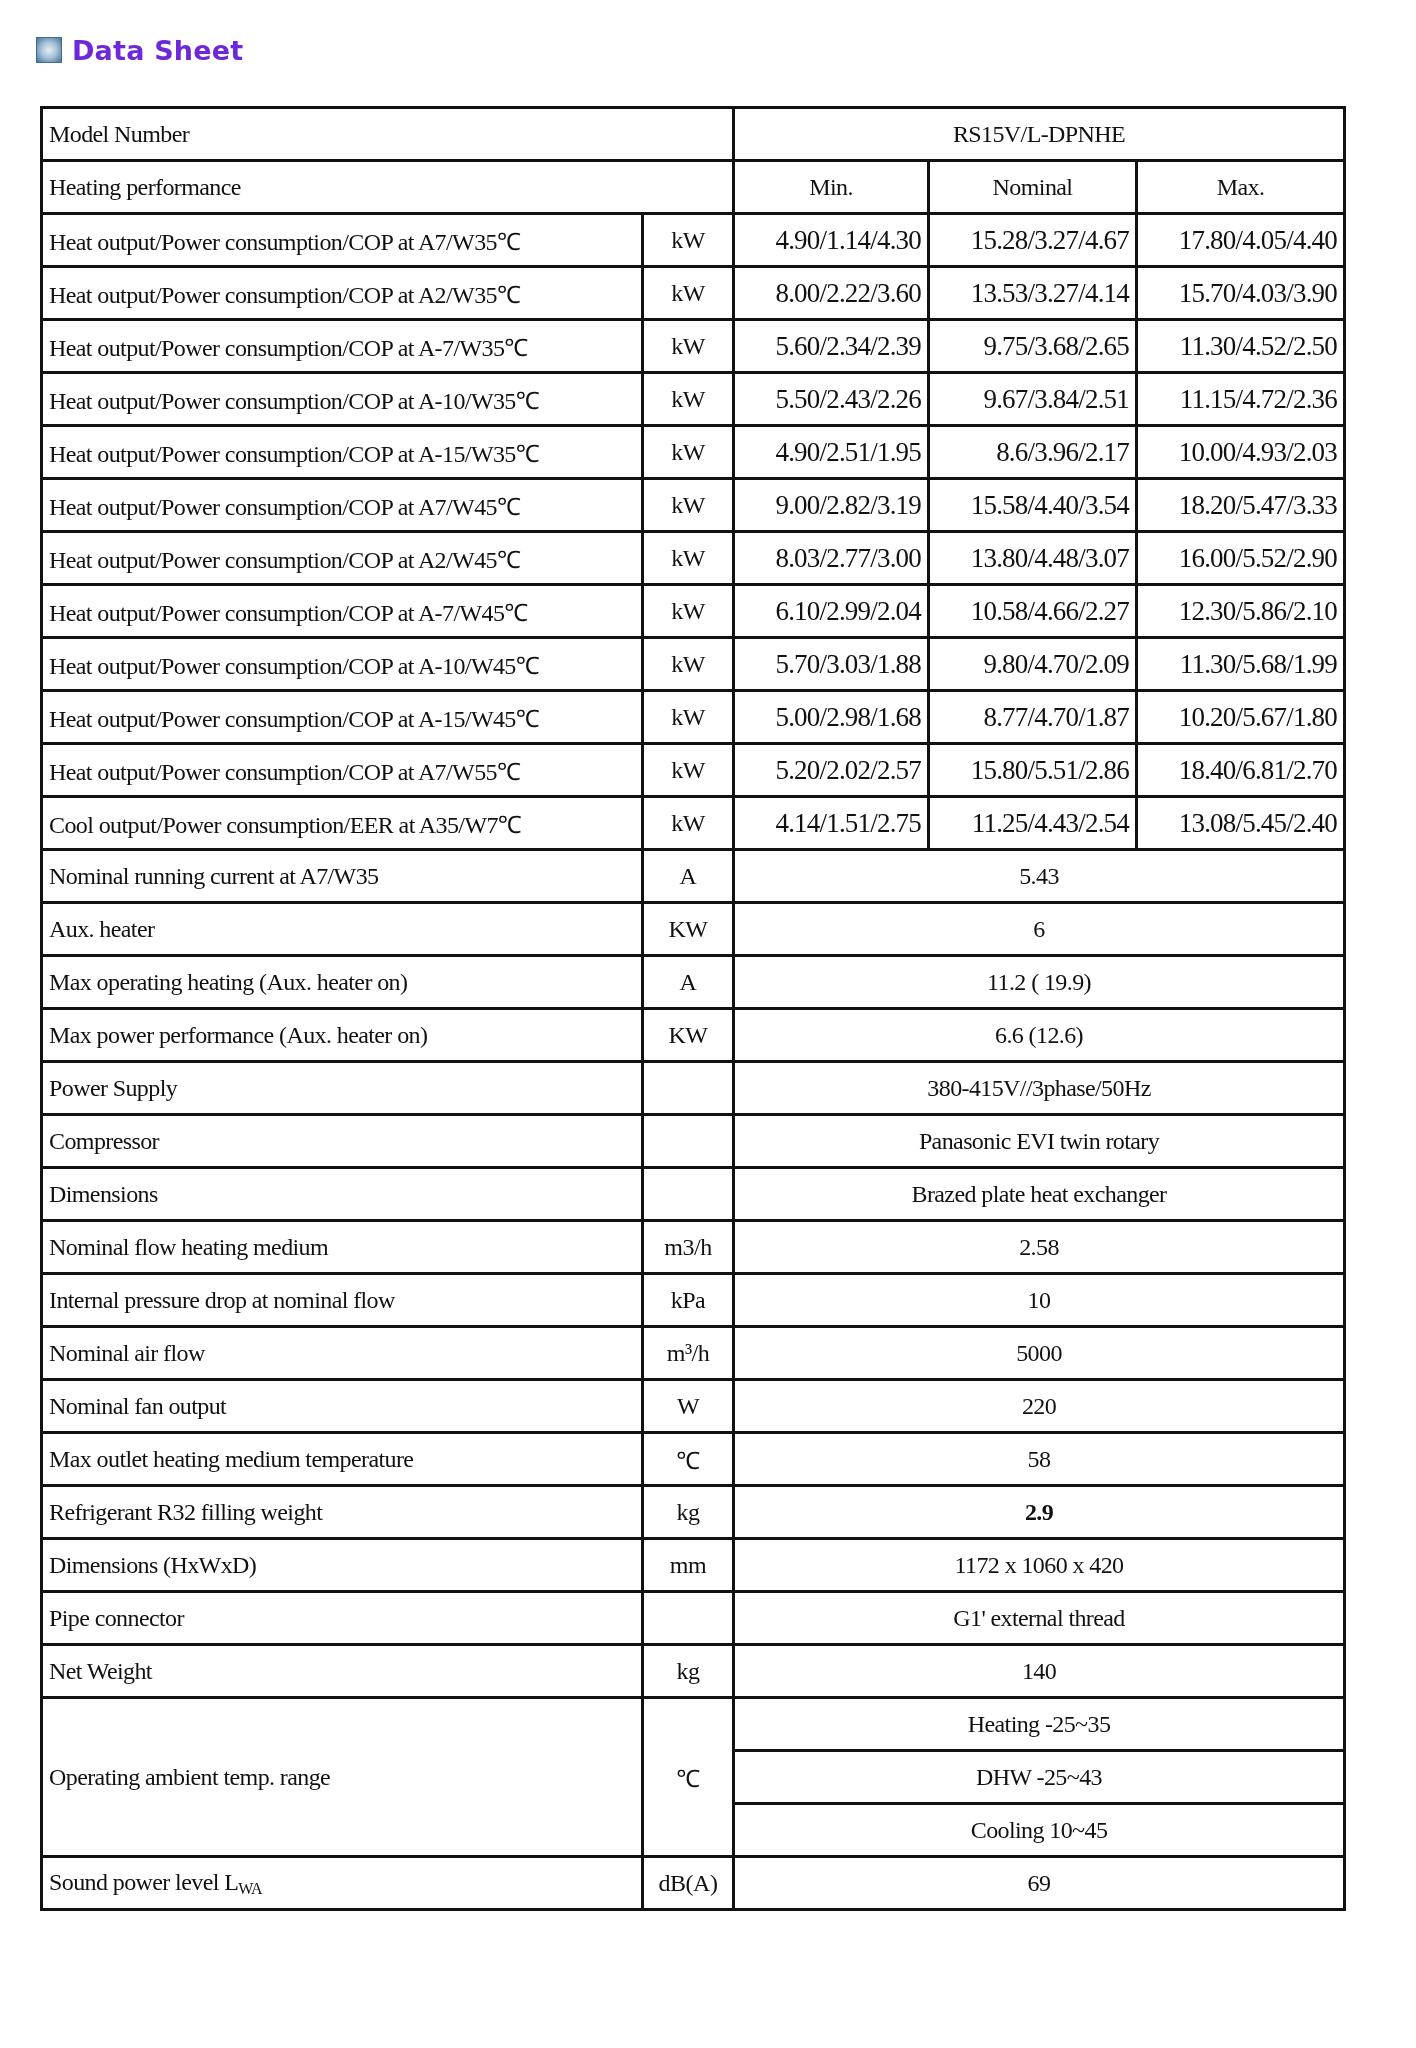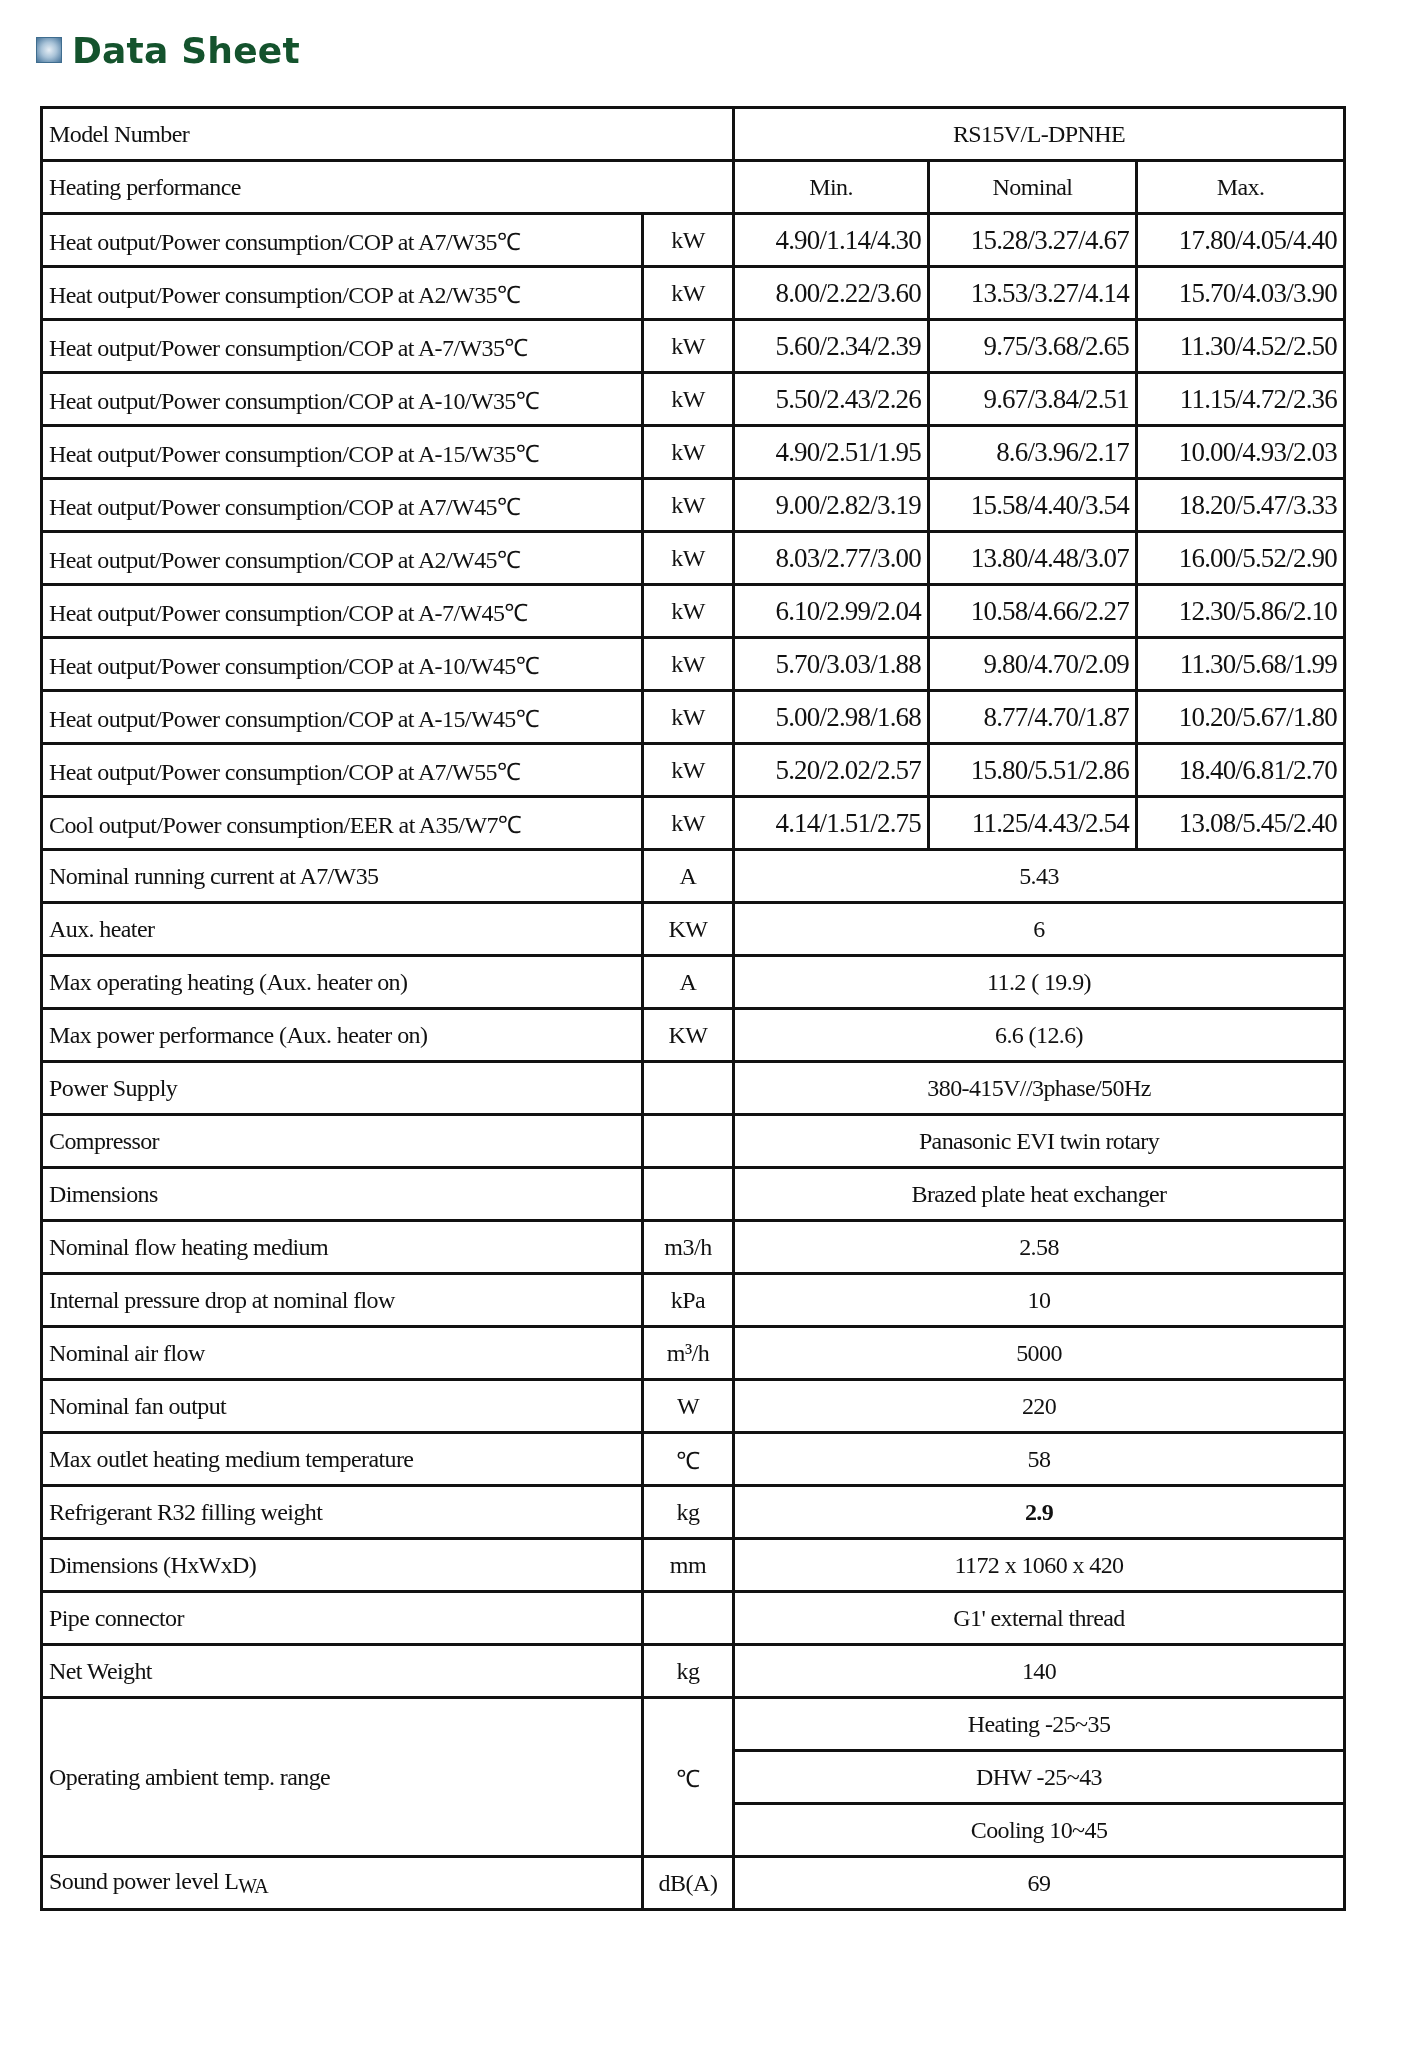--- a/index.html
+++ b/index.html
@@ -1,32 +1,32 @@
 <!DOCTYPE html>
 <html><head>
 <meta charset="utf-8">
 <style>
   html, body { margin: 0; padding: 0; background: #ffffff; }
   body { width: 1416px; height: 2048px; position: relative; overflow: hidden; }
   .header { position: absolute; left: 36px; top: 28px; height: 44px; display: flex; align-items: center; }
   .hdr-icon { width: 26px; height: 26px; box-sizing: border-box; border: 1px solid #3f6d8f;
     background: radial-gradient(circle at 50% 50%, #e6eef5 0%, #a9c3d8 45%, #5f88aa 85%, #4a7597 100%);
     margin-right: 10px; }
-  .hdr-title { font-family: "DejaVu Sans", sans-serif; font-weight: bold; font-size: 36px; color: #14532d; letter-spacing: 0.2px; }
+  .hdr-title { font-family: "DejaVu Sans", sans-serif; font-weight: bold; font-size: 27px; color: #6d28d9; letter-spacing: 0.2px; }
 
   table.ds { position: absolute; left: 40px; top: 106px; width: 1303px; border-collapse: collapse;
     font-family: "Liberation Serif", serif; color: #111; table-layout: fixed; padding-left: 12px; }
   table.ds td { border: 3px solid #111; height: 50px; padding: 0 6px; font-size: 24px; white-space: nowrap; overflow: hidden; }
   table.ds td.lbl { text-align: left; letter-spacing: -0.6px; }
   table.ds td.unit { text-align: center; letter-spacing: -0.5px; }
   table.ds td.val { text-align: center; letter-spacing: -0.6px; }
   table.ds td.num { text-align: right; font-size: 27px; letter-spacing: -0.8px; }
   table.ds td.bold { font-weight: bold; }
   col.c1 { width: 601px; } col.c2 { width: 91px; } col.c3 { width: 195px; } col.c4 { width: 208px; } col.c5 { width: 208px; }
-  sub { font-size: 20px; vertical-align: -4px; text-align: center; }
+  sub { font-size: 16px; vertical-align: -4px; text-align: center; }
 </style>
 </head>
 <body>
 
 <div class="header">
   <div class="hdr-icon"></div>
   <div class="hdr-title">Data Sheet</div>
 </div>
 
 <table class="ds">

